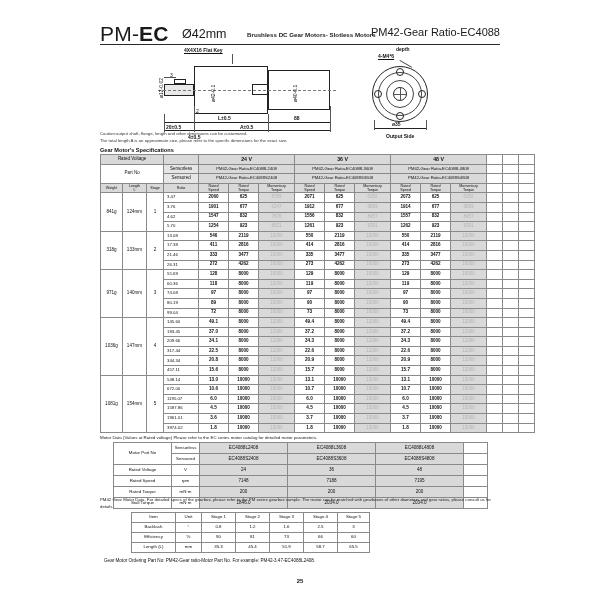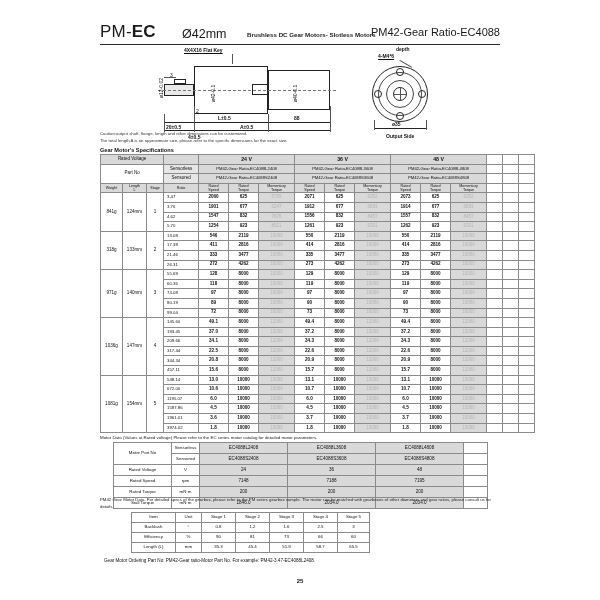--- a/index.html
+++ b/index.html
@@ -1,21 +1,21 @@
 <!DOCTYPE html>
 <html><head>
 <meta charset="utf-8">
 <style>
   html,body{margin:0;padding:0;background:#ffffff;}
   body{width:600px;height:600px;overflow:hidden;font-family:"Liberation Sans",sans-serif;color:#1a1a1a;}
   .page{position:relative;width:600px;height:600px;box-sizing:border-box;padding:0;}
 
   
   .hdr{position:absolute;left:100px;top:22px;width:400px;height:22px;}
-  .hdr-left{position:absolute;left:0;top:0;font-size:17px;letter-spacing:.2px;}
+  .hdr-left{position:absolute;left:0;top:0;font-size:21px;letter-spacing:.2px;}
   .hdr-left .pm{font-weight:400;}
   .hdr-left .ec{font-weight:700;}
   .hdr-dia{position:absolute;left:82px;top:5px;font-size:12.5px;font-weight:400;}
   .hdr-sub{position:absolute;left:147px;top:9px;font-size:6.2px;font-weight:700;}
   .hdr-right{position:absolute;right:0;top:4px;font-size:11px;}
   .hdr-rule{position:absolute;left:100px;top:44px;width:400px;border-top:1px solid #2a2a2a;}
 
   
   .draw{position:absolute;left:100px;top:46px;width:400px;height:96px;}
   .dl{position:absolute;background:#222;}

